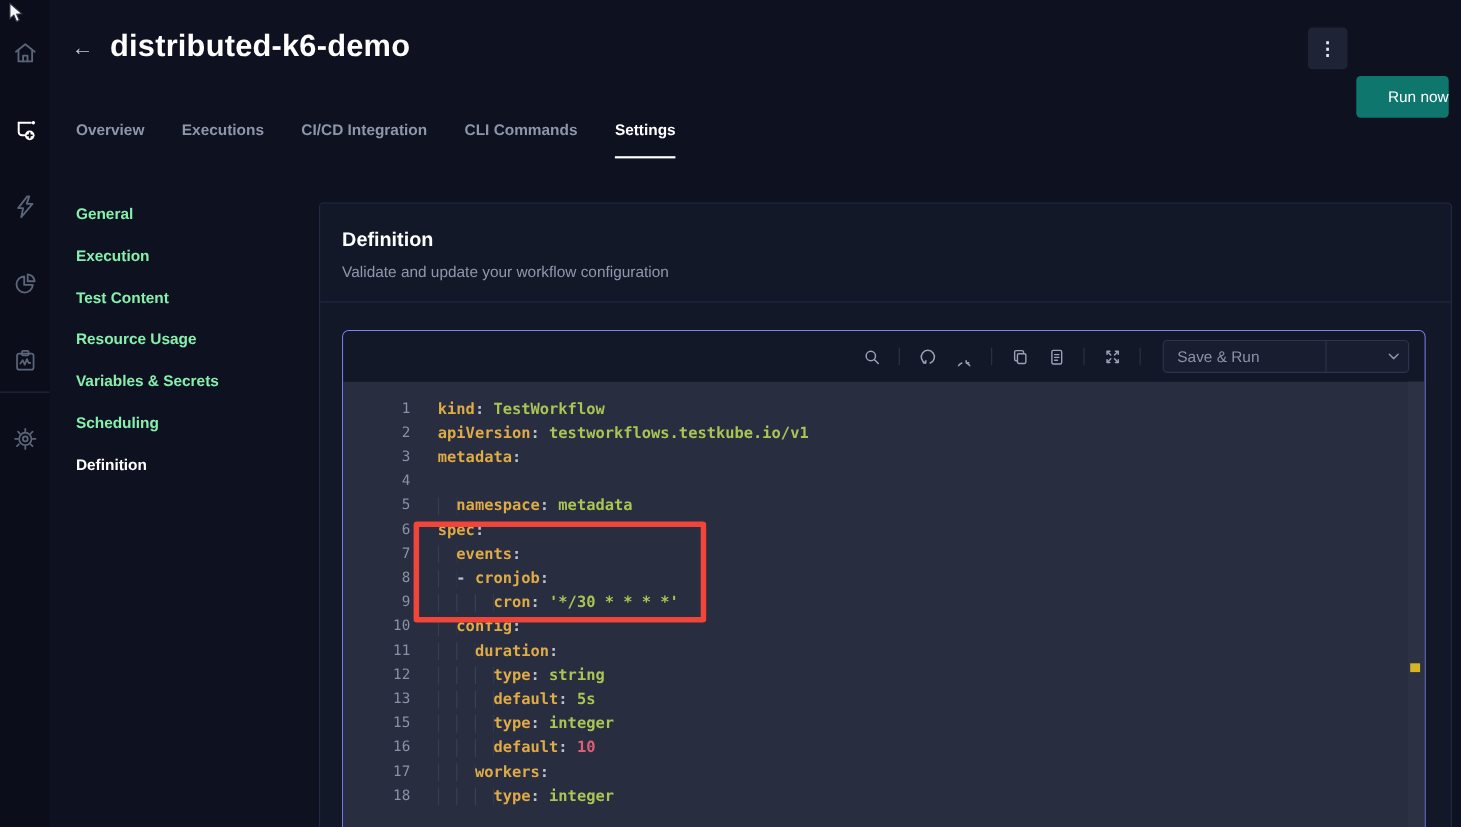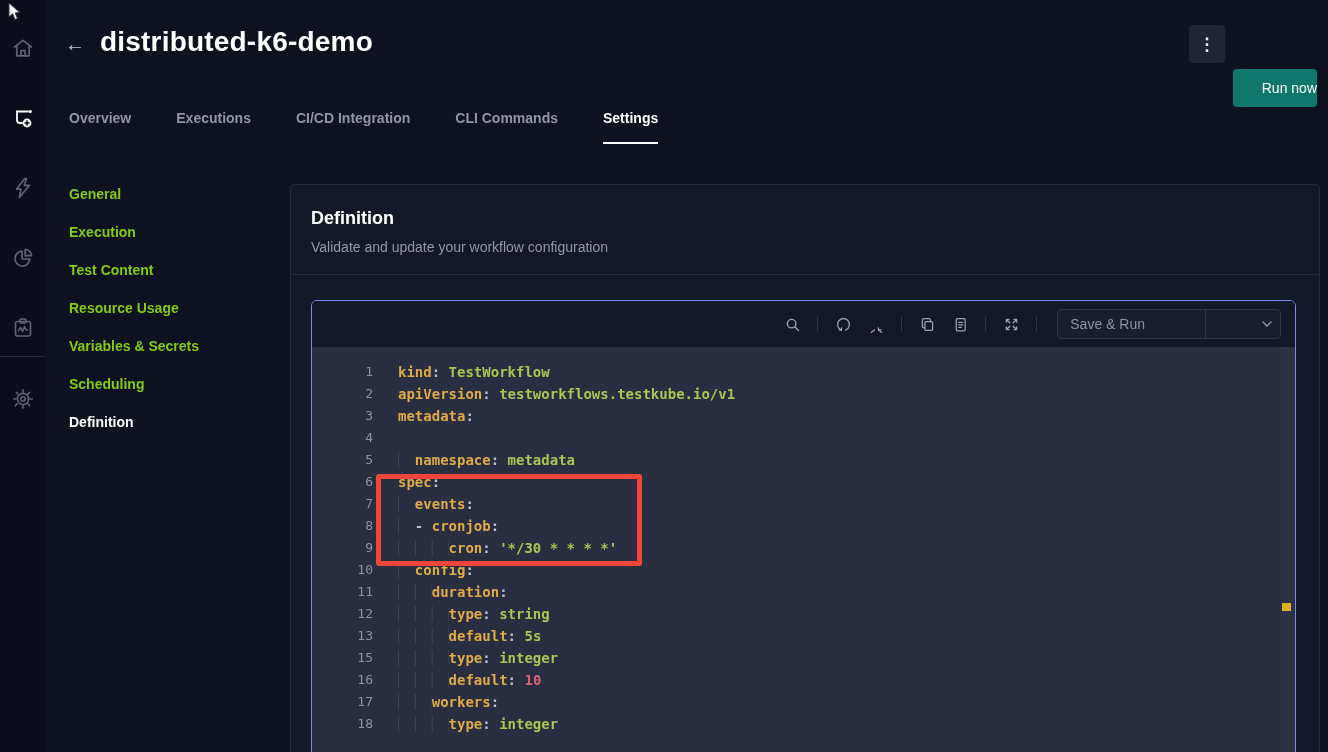--- a/index.html
+++ b/index.html
@@ -24,27 +24,27 @@
   
   .back-btn { position:absolute; left:62px; top:30px; width:26px; height:28px;
     color:#c3c9d6; font-size:20px; display:flex; align-items:center; justify-content:center; cursor:pointer; }
   .page-title { position:absolute; left:100px; top:26px; font-size:28px; font-weight:700; color:#ffffff; letter-spacing:0.2px; }
   .menu-btn { position:absolute; left:1189px; top:25px; width:36px; height:38px; background:#1e2335;
     border-radius:4px; color:#e7eaf2; font-size:17px; font-weight:700; display:flex; align-items:center;
     justify-content:center; cursor:pointer; }
   .run-btn { position:absolute; left:1233px; top:25px; width:84px; height:38px; background:#0f766e;
     border-radius:4px; color:#ffffff; font-size:14px; display:flex; align-items:center; justify-content:flex-end; cursor:pointer;margin-top:44px; }
   
-  .tabs { position:absolute; left:69px; top:110px; display:flex; gap:45px; z-index:4; }
+  .tabs { position:absolute; left:69px; top:110px; display:flex; gap:34px; z-index:4; }
   .tab { font-size:14px; font-weight:600; color:#8e96aa; padding-bottom:16px; cursor:pointer; border-bottom:2px solid transparent; }
   .tab.active { color:#ffffff; border-bottom-color:#ffffff; }
   
   .settings-nav { position:absolute; left:45px; top:175px; width:245px; }
   .snav-item { height:38px; display:flex; align-items:center; padding-left:24px;
-    font-size:14px; font-weight:600; color:#84cc16; cursor:pointer; }
+    font-size:14px; font-weight:600; color:#86efac; cursor:pointer; }
   .snav-item.active { color:#ffffff; }
   
   .card { position:absolute; left:290px; top:184px; width:1030px; height:600px;
     background:#131829; border:1px solid #232945; border-radius:4px; }
   .card-header { padding:22px 20px 17px 20px; border-bottom:1px solid #232945; }
   .card-title { font-size:18px; font-weight:700; color:#ffffff; line-height:22px; margin-bottom:8px; }
   .card-subtitle { font-size:14px; color:#8f97ab; line-height:20px; }
   
   .editor { margin:25px 23px 0 20px; border:1px solid #7c87f0; border-radius:6px; overflow:hidden; height:470px; }
   .ed-toolbar { height:46px; background:#131829; display:flex; align-items:center; justify-content:flex-end;

